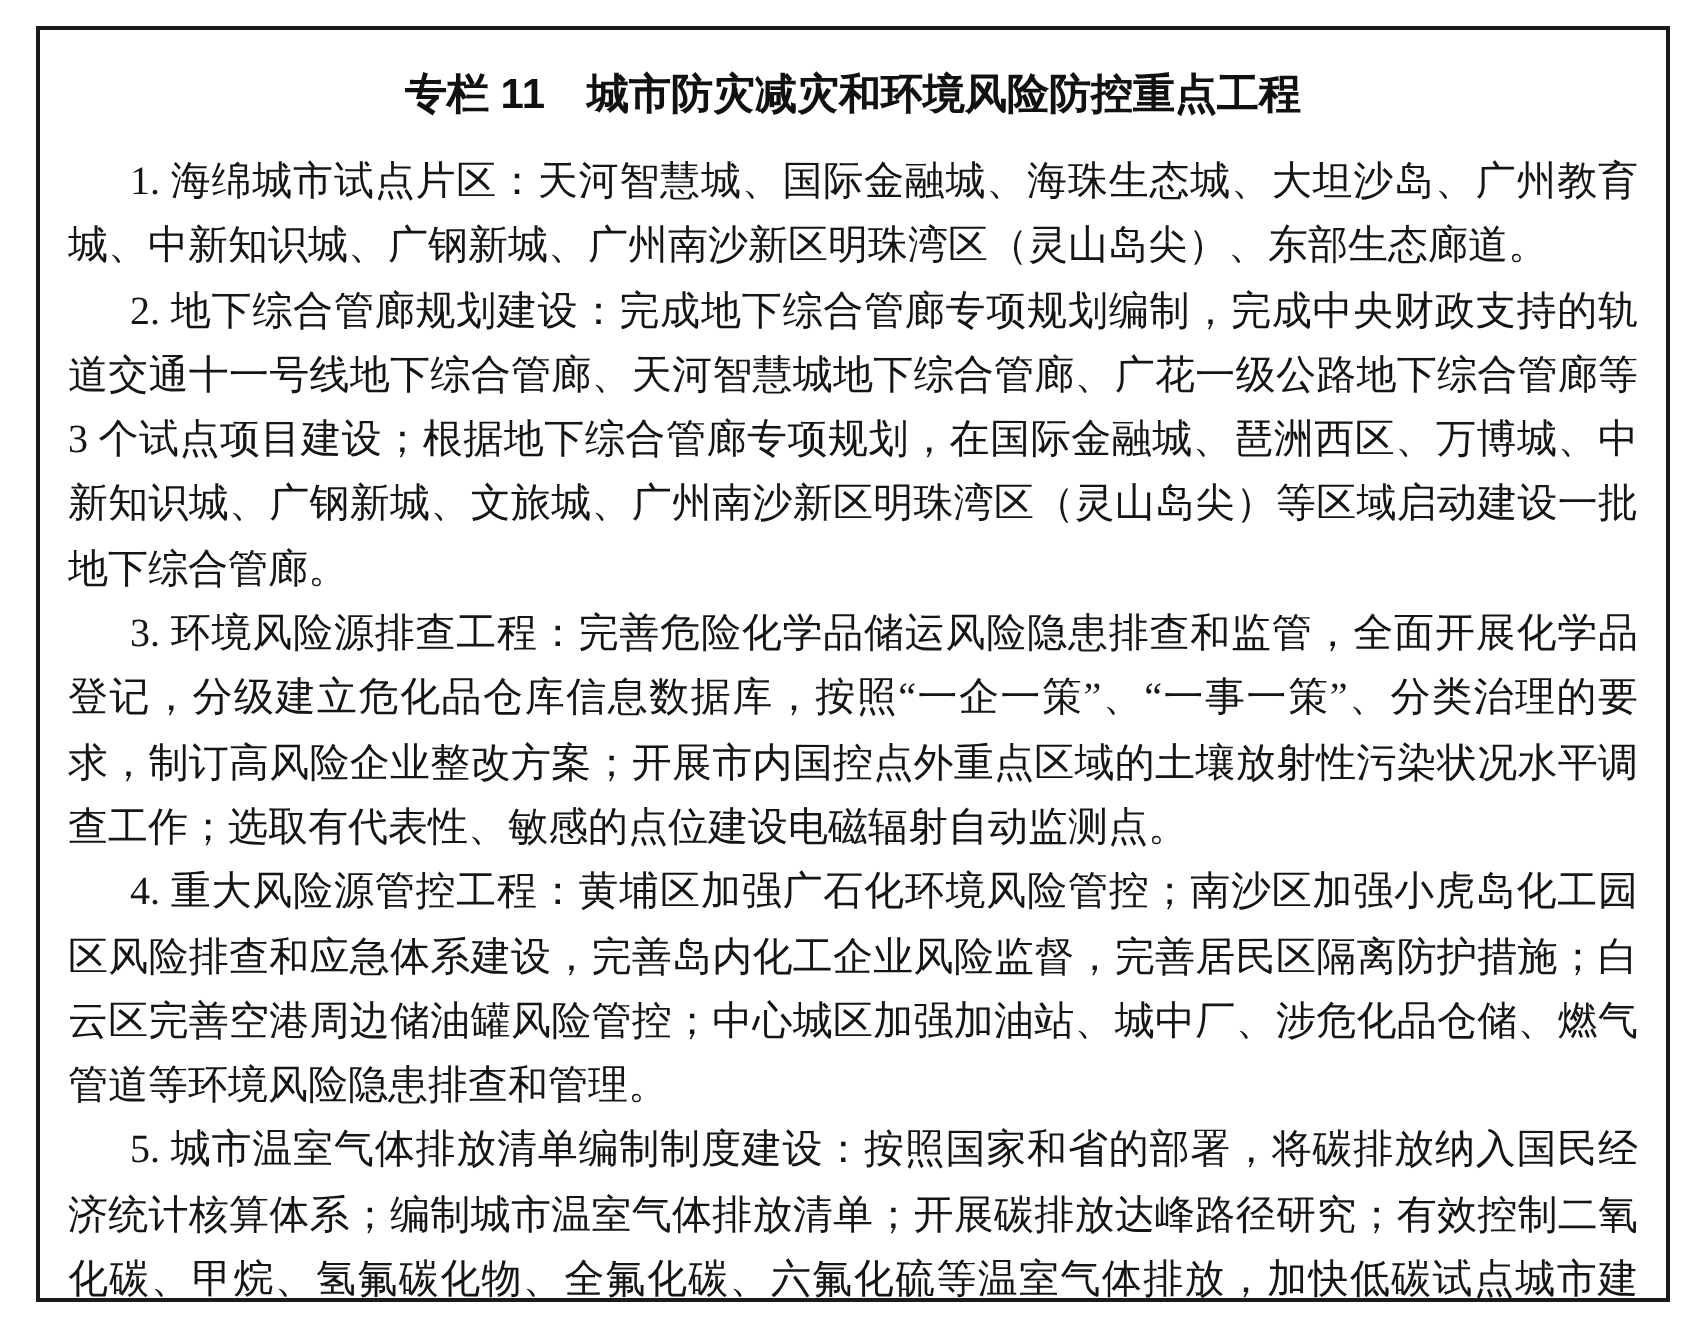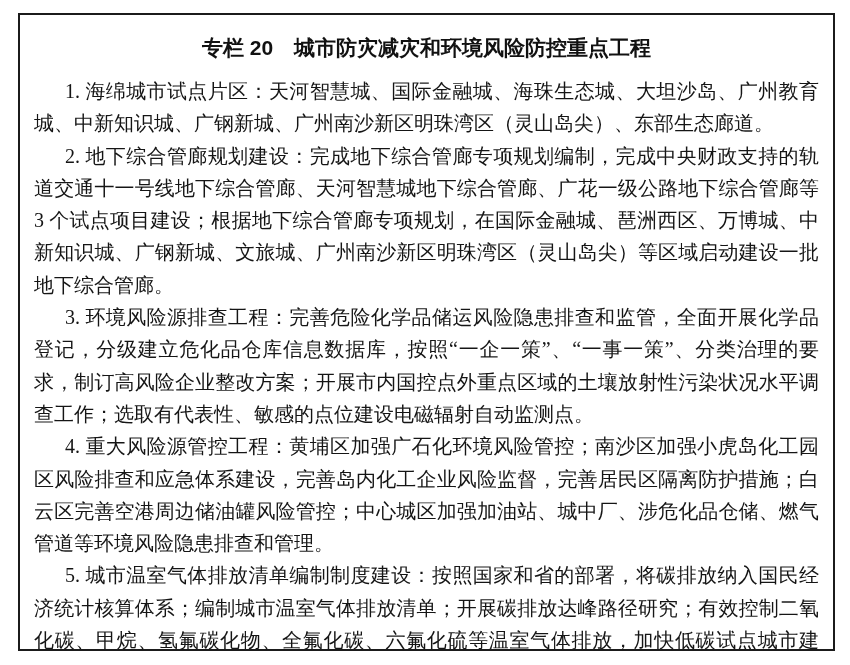--- a/index.html
+++ b/index.html
@@ -44,21 +44,21 @@
       text-align: justify;
       text-indent: 31px;
       color: #151515;
     }
   </style>
 </head>
 <body>
 
 <div class="page">
   <section class="box">
-    <h2 class="box-title">专栏 20　城市防灾减灾和环境风险防控重点工程</h2>
+    <h2 class="box-title">专栏 11　城市防灾减灾和环境风险防控重点工程</h2>
     <div class="box-body">
       <p>1. 海绵城市试点片区：天河智慧城、国际金融城、海珠生态城、大坦沙岛、广州教育城、中新知识城、广钢新城、广州南沙新区明珠湾区（灵山岛尖）、东部生态廊道。</p>
       <p>2. 地下综合管廊规划建设：完成地下综合管廊专项规划编制，完成中央财政支持的轨道交通十一号线地下综合管廊、天河智慧城地下综合管廊、广花一级公路地下综合管廊等 3 个试点项目建设；根据地下综合管廊专项规划，在国际金融城、琶洲西区、万博城、中新知识城、广钢新城、文旅城、广州南沙新区明珠湾区（灵山岛尖）等区域启动建设一批地下综合管廊。</p>
       <p>3. 环境风险源排查工程：完善危险化学品储运风险隐患排查和监管，全面开展化学品登记，分级建立危化品仓库信息数据库，按照“一企一策”、“一事一策”、分类治理的要求，制订高风险企业整改方案；开展市内国控点外重点区域的土壤放射性污染状况水平调查工作；选取有代表性、敏感的点位建设电磁辐射自动监测点。</p>
       <p>4. 重大风险源管控工程：黄埔区加强广石化环境风险管控；南沙区加强小虎岛化工园区风险排查和应急体系建设，完善岛内化工企业风险监督，完善居民区隔离防护措施；白云区完善空港周边储油罐风险管控；中心城区加强加油站、城中厂、涉危化品仓储、燃气管道等环境风险隐患排查和管理。</p>
       <p>5. 城市温室气体排放清单编制制度建设：按照国家和省的部署，将碳排放纳入国民经济统计核算体系；编制城市温室气体排放清单；开展碳排放达峰路径研究；有效控制二氧化碳、甲烷、氢氟碳化物、全氟化碳、六氟化硫等温室气体排放，加快低碳试点城市建设。</p>
     </div>
   </section>
 </div>
 

